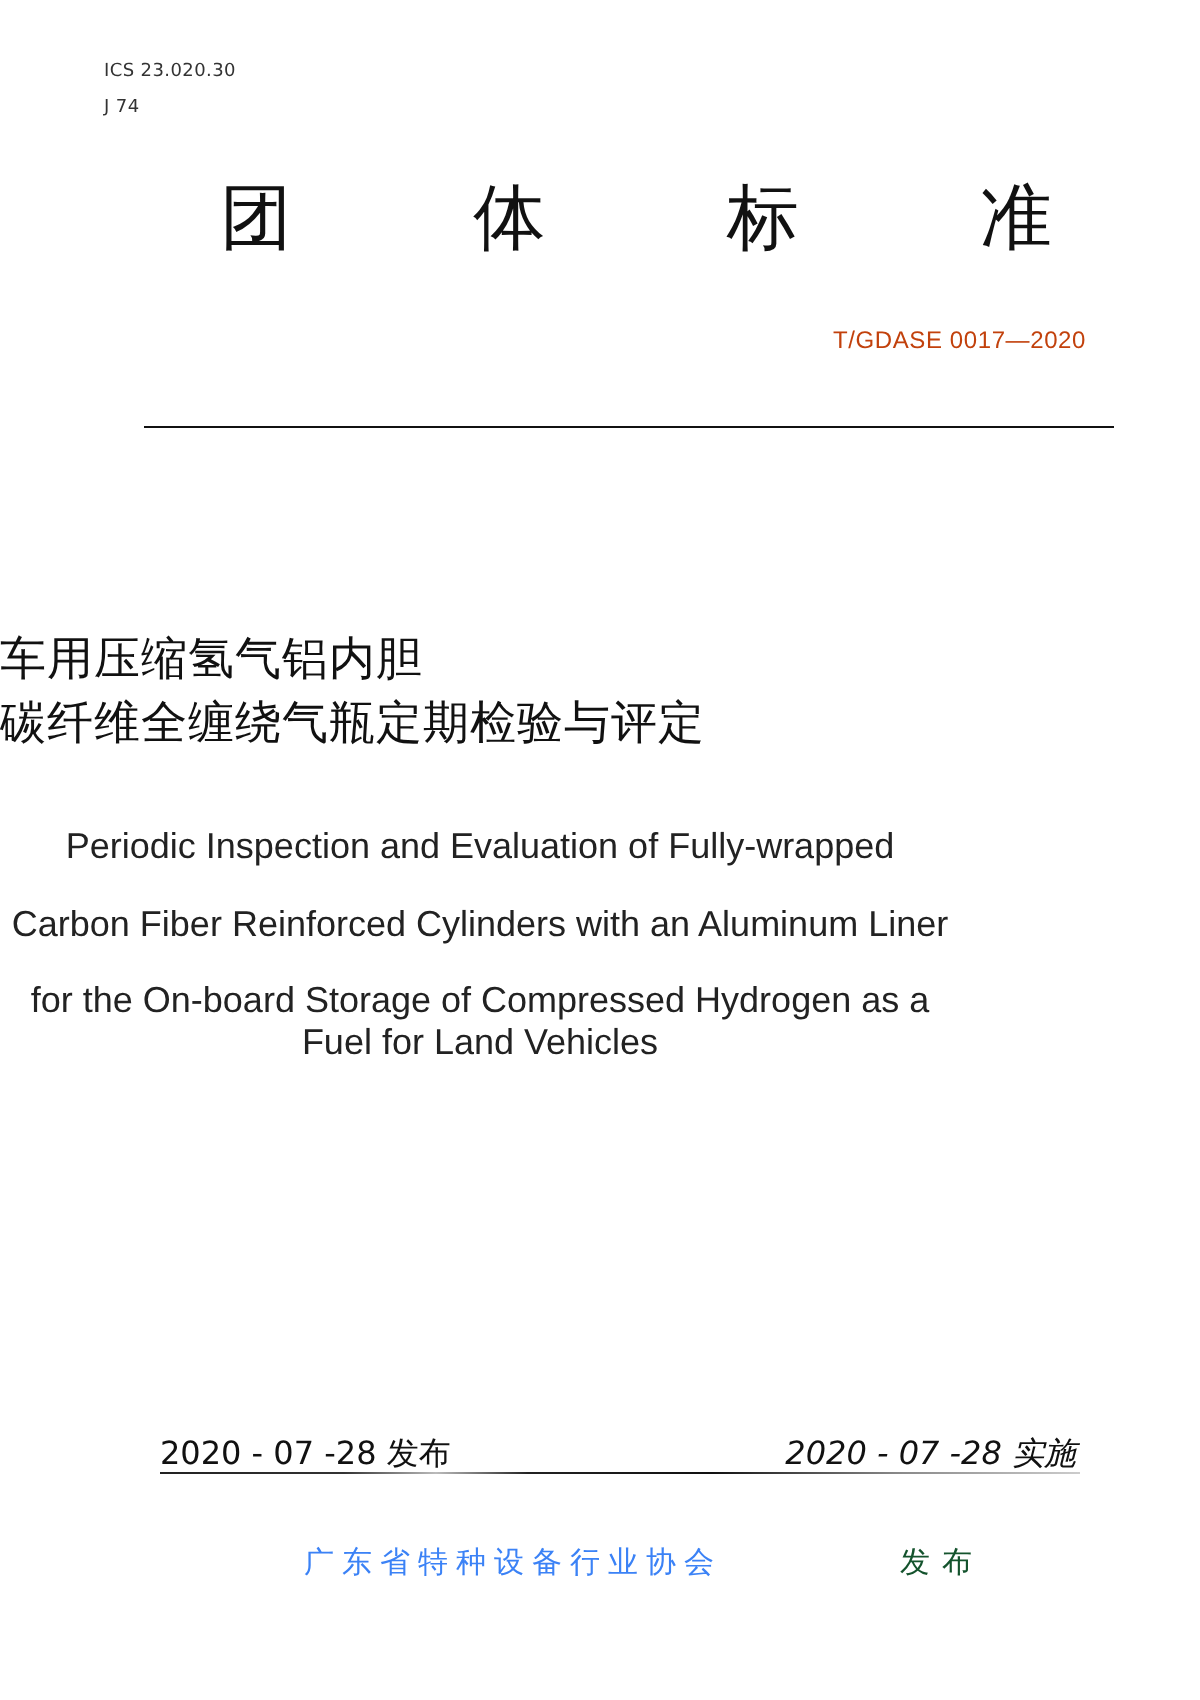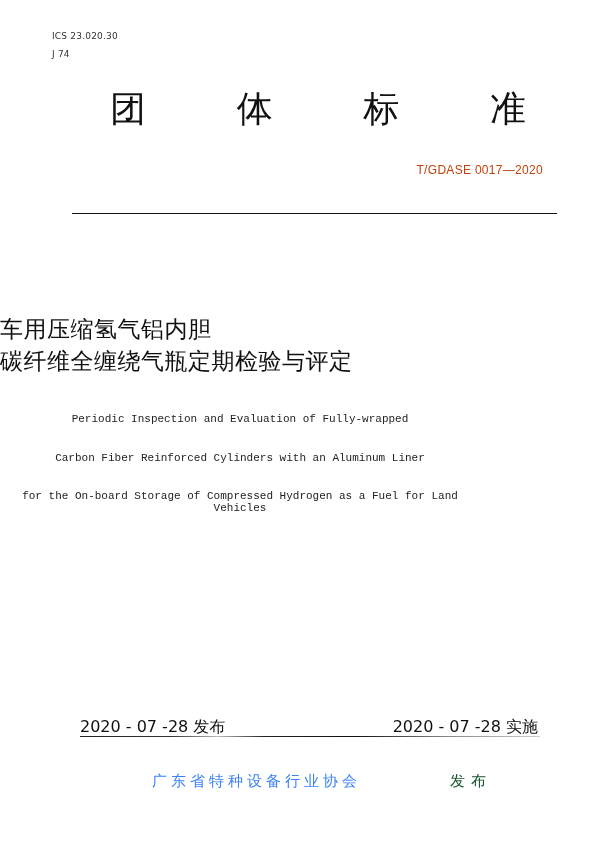--- a/index.html
+++ b/index.html
@@ -67,36 +67,36 @@
       color: #111;
       letter-spacing: 0.5px;
     }
     #cn-line1 { top: 314px; }
     #cn-line2 { top: 346px; }
 
     .en-title {
       left: 0;
       width: 480px;
       text-align: center;
-      font-family: Liberation Mono, monospace;
-      font-size: 11px;
+      font-family: Liberation Sans, sans-serif;
+      font-size: 18px;
       color: #222;
     }
     #en-line1 { top: 413px; }
     #en-line2 { top: 452px; }
     #en-line3 { top: 490px; }
 
     .date {
       top: 717px;
       font-family: "DejaVu Sans", sans-serif;
       font-size: 16px;
       color: #111;
     }
     #issue-date { left: 80px; }
-    #impl-date { right: 62px; }
+    #impl-date { right: 62px; font-style: italic; }
 
     .rule-bottom {
       top: 736px;
       left: 80px;
       width: 460px;
       height: 1px;
       background: linear-gradient(to right, #222 0%, #333 20%, #bbb 30%, #222 40%, #111 60%, #888 80%, #ccc 100%);
     }
 
     #publisher {

